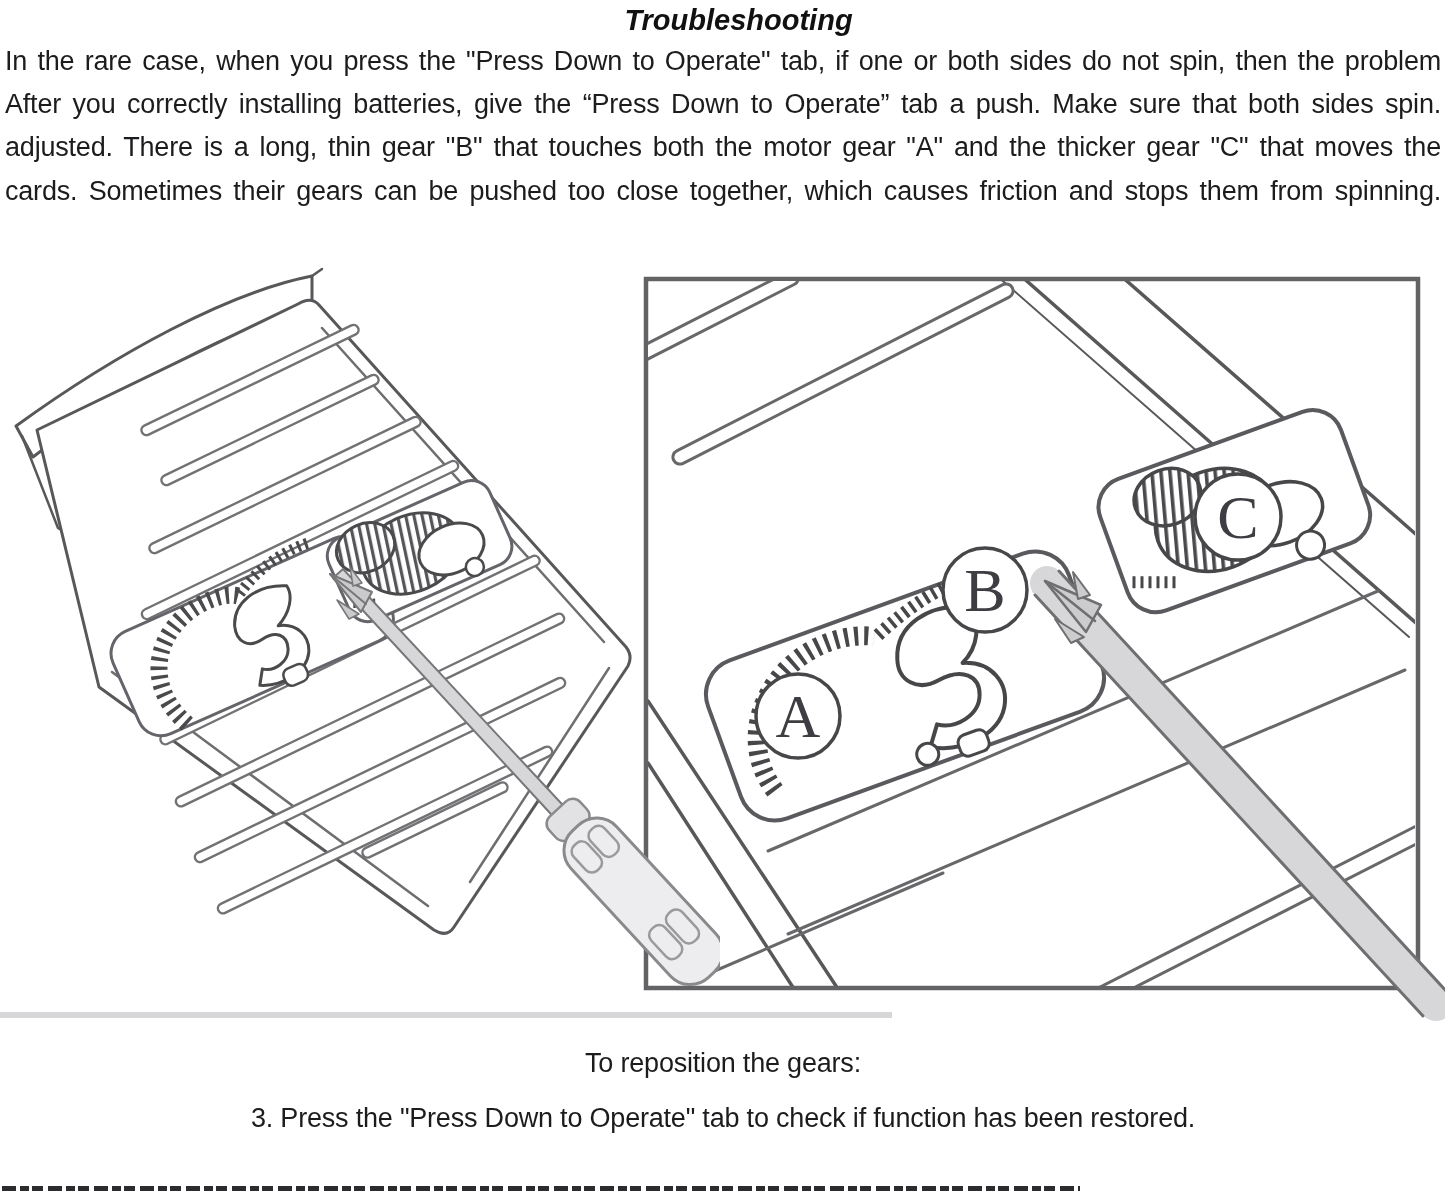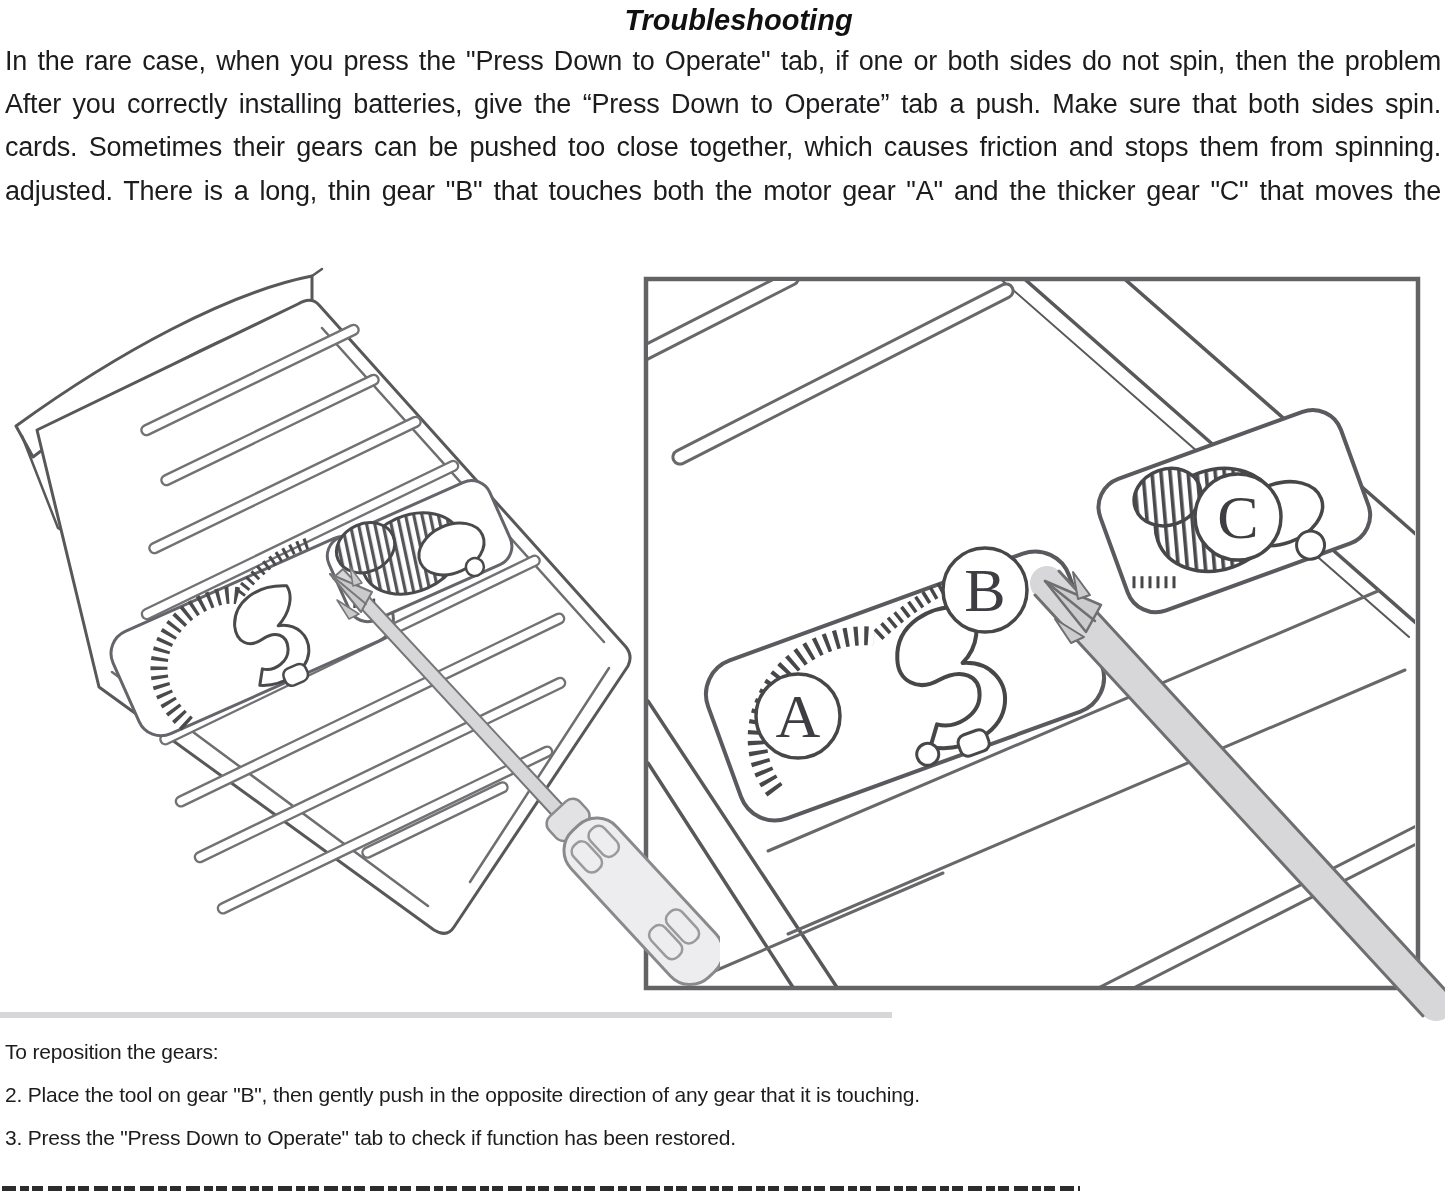--- a/index.html
+++ b/index.html
@@ -9,39 +9,39 @@
          font-size:29px;line-height:40px;font-weight:bold;font-style:italic;color:#111;padding-left:16px;}
   .intro{position:absolute;top:40px;left:5px;width:1436px;}
   .pline{font-size:27px;line-height:43.2px;text-align:justify;text-align-last:justify;
          letter-spacing:-0.2px;word-spacing:1px;white-space:normal;}
   .figure{position:absolute;top:260px;left:0;width:1445px;height:760px;}
   .figure svg{position:absolute;display:block;}
   #leftIllu{left:0;top:0;z-index:2;}
   #rightPanel{left:643px;top:16px;z-index:1;}
   .scanstrip{position:absolute;top:1012px;left:0;width:892px;height:6px;background:#d7d7d9;z-index:0;}
   .bottom{position:absolute;top:1030px;left:5px;width:1436px;z-index:3;}
-  .bline{font-size:21px;line-height:43.2px;letter-spacing:-0.2px;text-align:left;}
+  .bline{font-size:27px;line-height:43.2px;letter-spacing:-0.2px;text-align:center;margin-top:12px;}
   .cutoff{position:absolute;top:1186px;left:2px;width:1078px;height:5px;z-index:3;
           background:
             repeating-linear-gradient(90deg,#2c2c2e 0 14px,rgba(0,0,0,0) 14px 18px,
             #2c2c2e 18px 27px,rgba(0,0,0,0) 27px 30px,#2c2c2e 30px 41px,rgba(0,0,0,0) 41px 46px);}
   text.glabel{font-family:"Liberation Serif",serif;font-size:62px;fill:#3e3e42;}
 </style>
 </head>
 <body>
 
 <div class="page">
 
   <div class="title">Troubleshooting</div>
 
   <div class="intro">
     <div class="pline">In the rare case, when you press the "Press Down to Operate" tab, if one or both sides do not spin, then the problem</div>
     <div class="pline">After you correctly installing batteries, give the “Press Down to Operate” tab a push. Make sure that both sides spin.</div>
+    <div class="pline">adjusted. There is a long, thin gear "B" that touches both the motor gear "A" and the thicker gear "C" that moves the</div>
     <div class="pline">cards. Sometimes their gears can be pushed too close together, which causes friction and stops them from spinning.</div>
-    <div class="pline">adjusted. There is a long, thin gear "B" that touches both the motor gear "A" and the thicker gear "C" that moves the</div>
   </div>
 
   <div class="scanstrip"></div>
 
   <div class="figure">
 
     <svg id="rightPanel" width="802" height="760" viewBox="0 0 802 760" xmlns="http://www.w3.org/2000/svg">
       <defs>
         <pattern id="hatchR" width="9" height="9" patternUnits="userSpaceOnUse" patternTransform="rotate(15)">
           <rect width="9" height="9" fill="#ffffff"></rect>
@@ -218,19 +218,18 @@
             <rect x="-21" y="40" width="19" height="38" rx="8" fill="none" stroke="#9a9a9d" stroke-width="2.5"></rect>
             <rect x="2" y="40" width="19" height="38" rx="8" fill="none" stroke="#9a9a9d" stroke-width="2.5"></rect>
           </g>
         </g>
       </g>
     </svg>
   </div>
 
   <div class="bottom">
     <div class="bline">To reposition the gears:</div>
-    <div class="bline">2. Place the tool on gear "B", then gently push in the opposite direction of any gear that it is touching.</div>
     <div class="bline">3. Press the "Press Down to Operate" tab to check if function has been restored.</div>
   </div>
 
   <div class="cutoff"></div>
 
 </div>
 
 </body></html>

